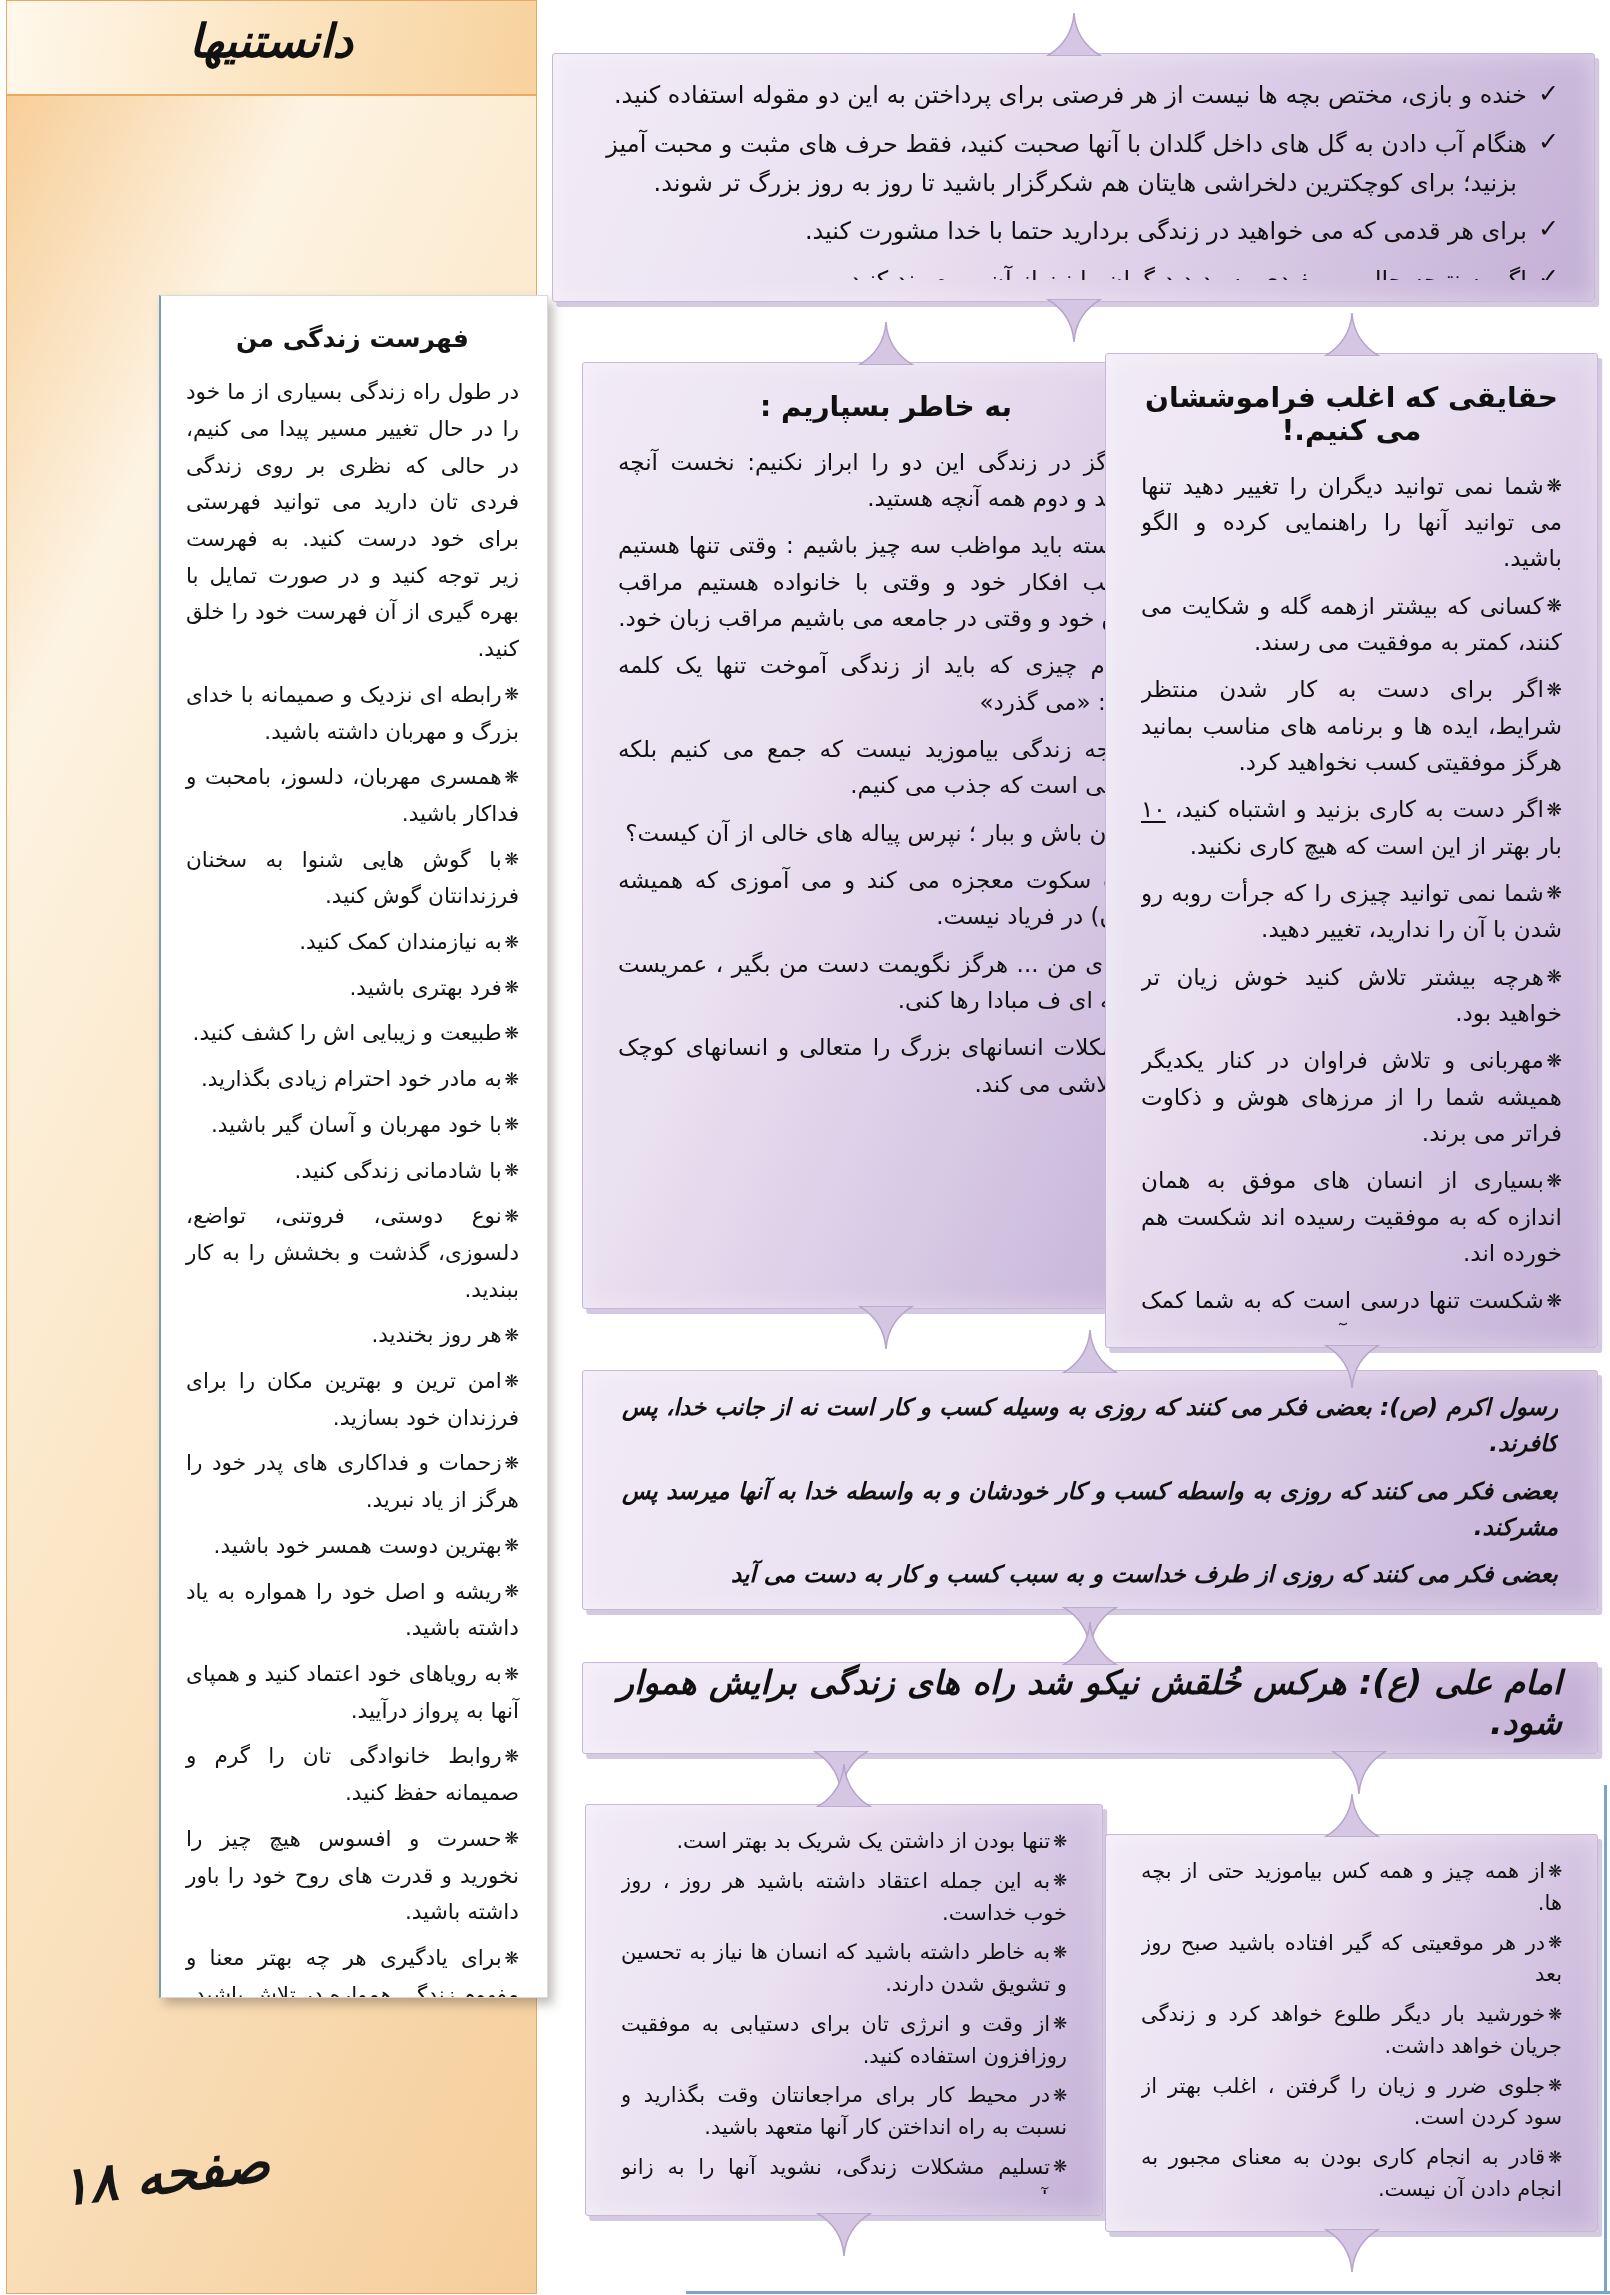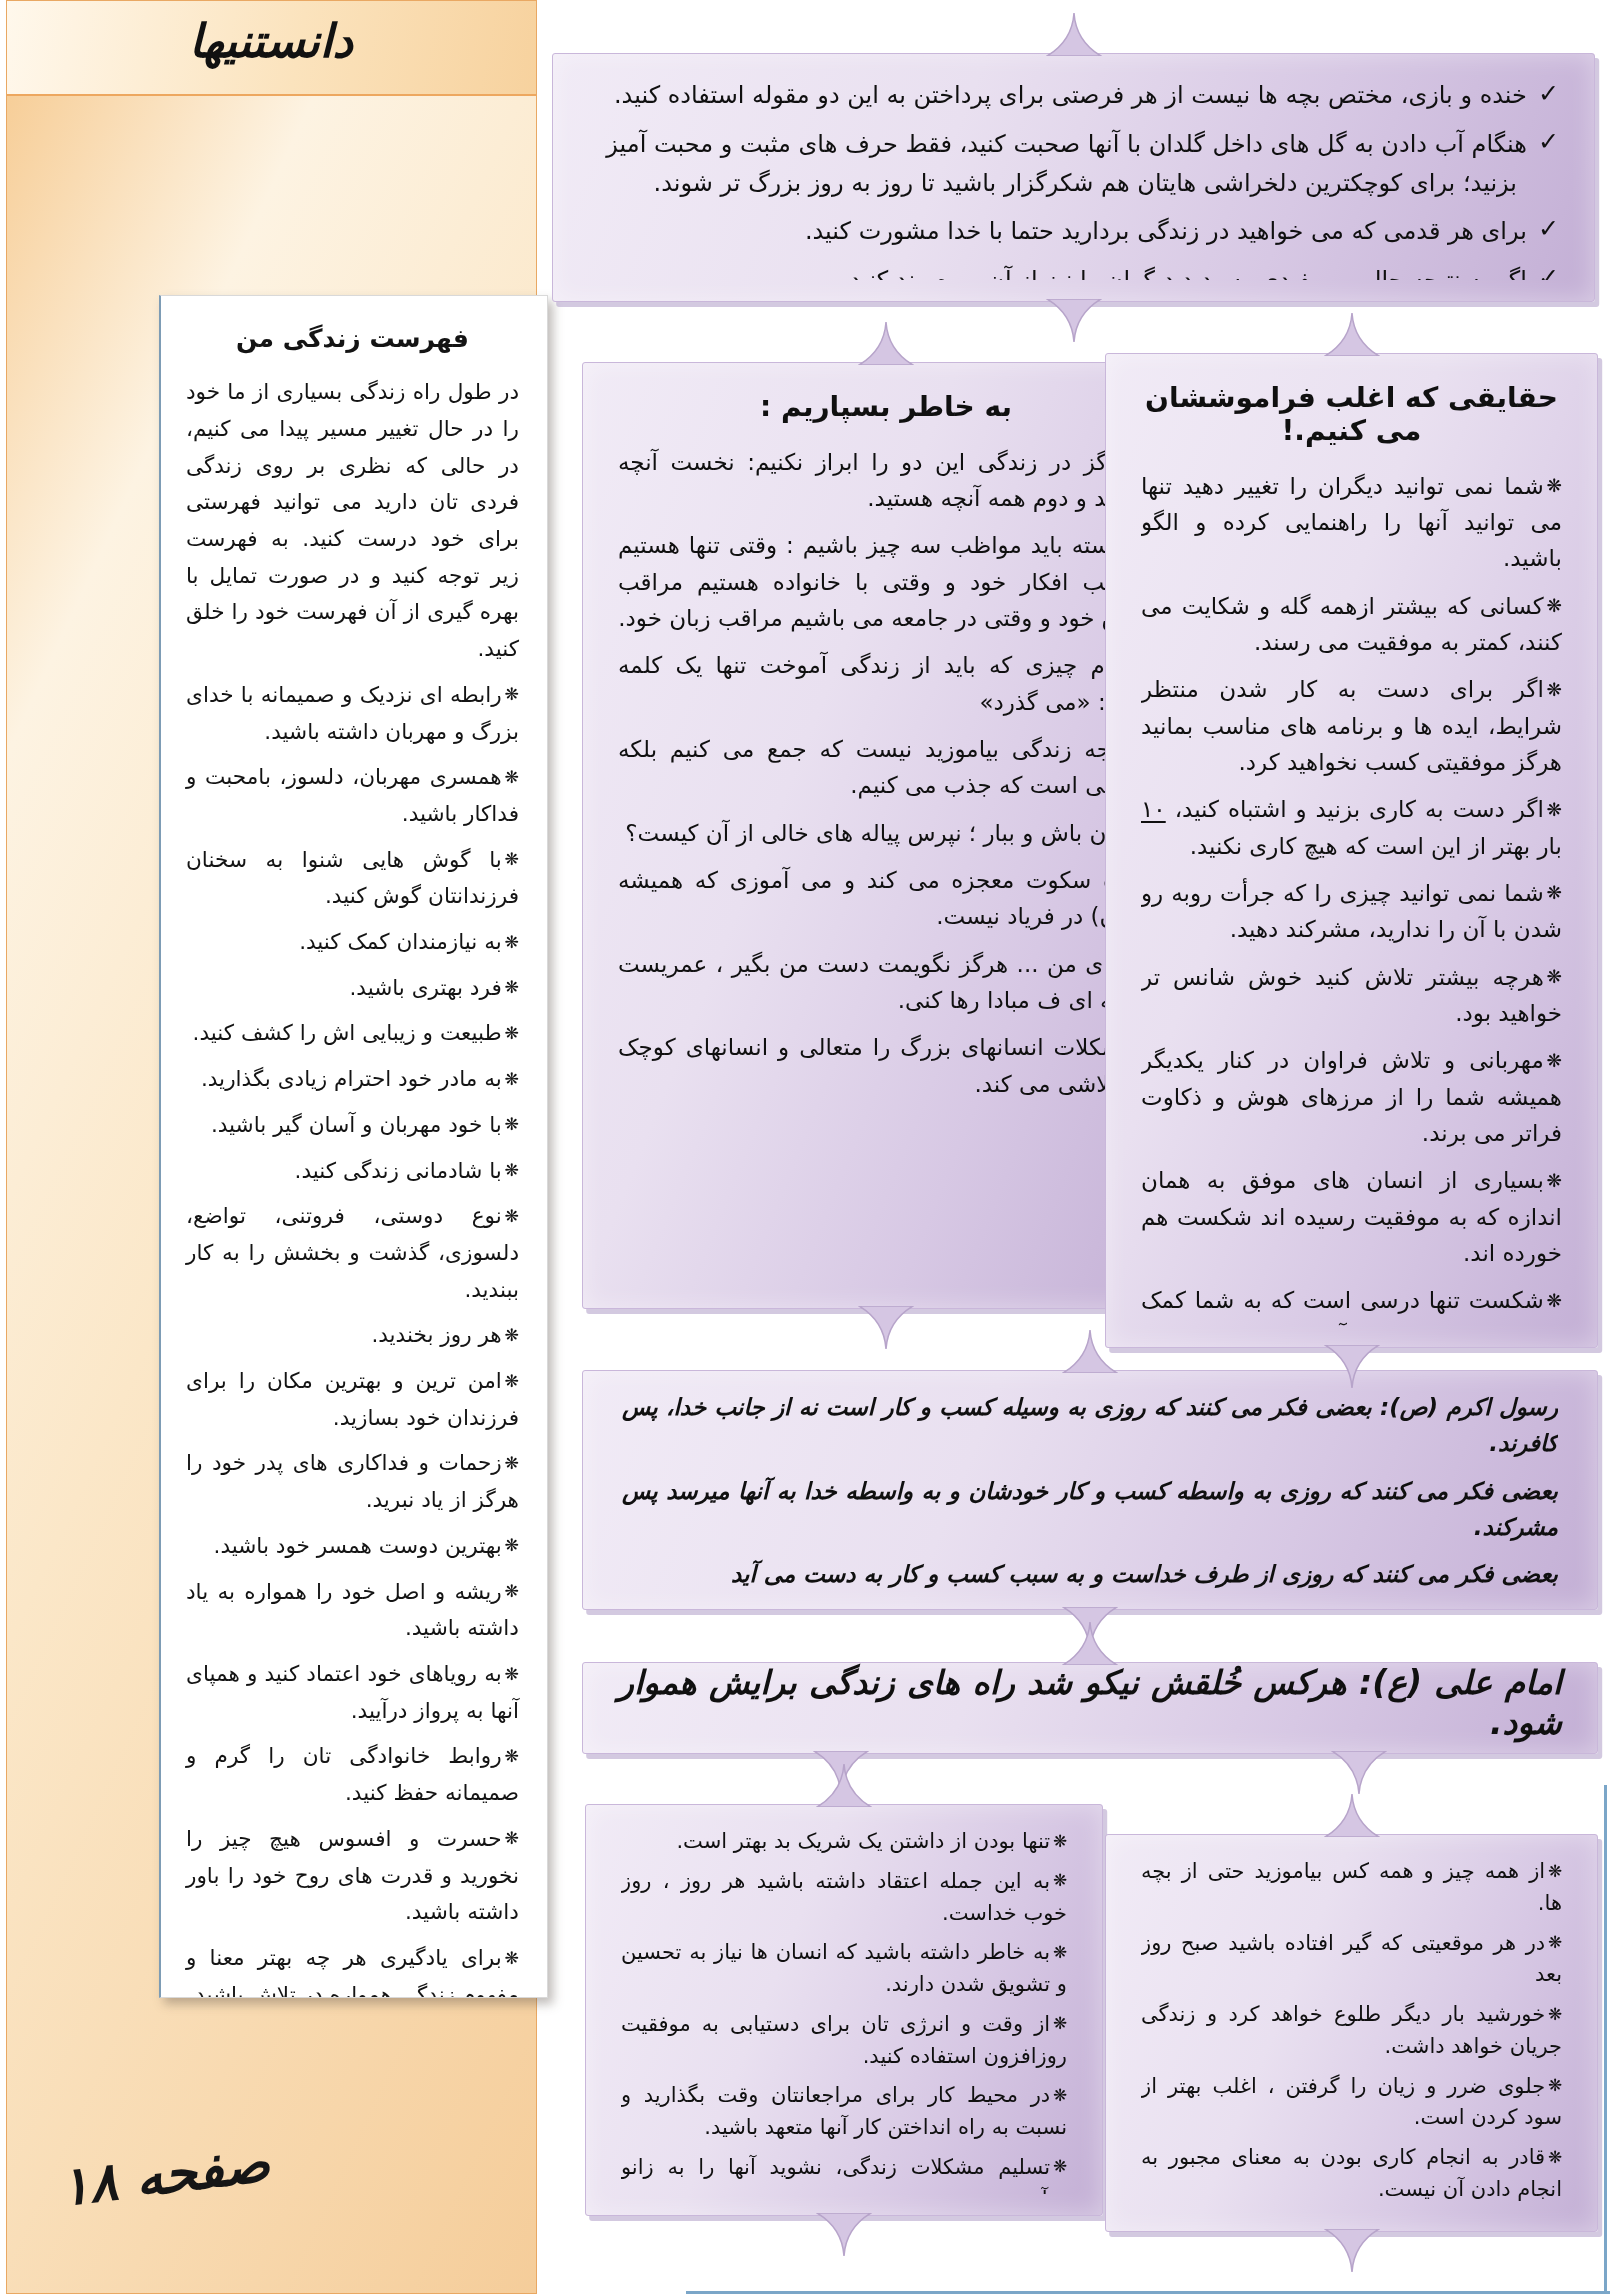--- a/index.html
+++ b/index.html
@@ -190,23 +190,23 @@
       <div>
 
           <p><span class="blt">❋</span><span>شما نمی توانید دیگران را تغییر دهید تنها می توانید آنها را راهنمایی کرده و الگو باشید.</span></p>
 
           <p><span class="blt">❋</span><span>کسانی که بیشتر ازهمه گله و شکایت می کنند، کمتر به موفقیت می رسند.</span></p>
 
           <p><span class="blt">❋</span><span>اگر برای دست به کار شدن منتظر شرایط، ایده ها و برنامه های مناسب بمانید هرگز موفقیتی کسب نخواهید کرد.</span></p>
 
           <p><span class="blt">❋</span><span><span>اگر دست به کاری بزنید و اشتباه کنید، </span><u>۱۰</u><span> بار بهتر از این است که هیچ کاری نکنید.</span></span></p>
 
-          <p><span class="blt">❋</span><span>شما نمی توانید چیزی را که جرأت روبه رو شدن با آن را ندارید، مشرکند دهید.</span></p>
-
-          <p><span class="blt">❋</span><span>هرچه بیشتر تلاش کنید خوش شانس تر خواهید بود.</span></p>
+          <p><span class="blt">❋</span><span>شما نمی توانید چیزی را که جرأت روبه رو شدن با آن را ندارید، تغییر دهید.</span></p>
+
+          <p><span class="blt">❋</span><span>هرچه بیشتر تلاش کنید خوش زیان تر خواهید بود.</span></p>
 
           <p><span class="blt">❋</span><span>مهربانی و تلاش فراوان در کنار یکدیگر همیشه شما را از مرزهای هوش و ذکاوت فراتر می برند.</span></p>
 
           <p><span class="blt">❋</span><span>بسیاری از انسان های موفق به همان اندازه که به موفقیت رسیده اند شکست هم خورده اند.</span></p>
 
           <p><span class="blt">❋</span><span>شکست تنها درسی است که به شما کمک می کند برای دفعه بعد آماده باشید.</span></p>
 
         </div>
     </div>
   </div>

